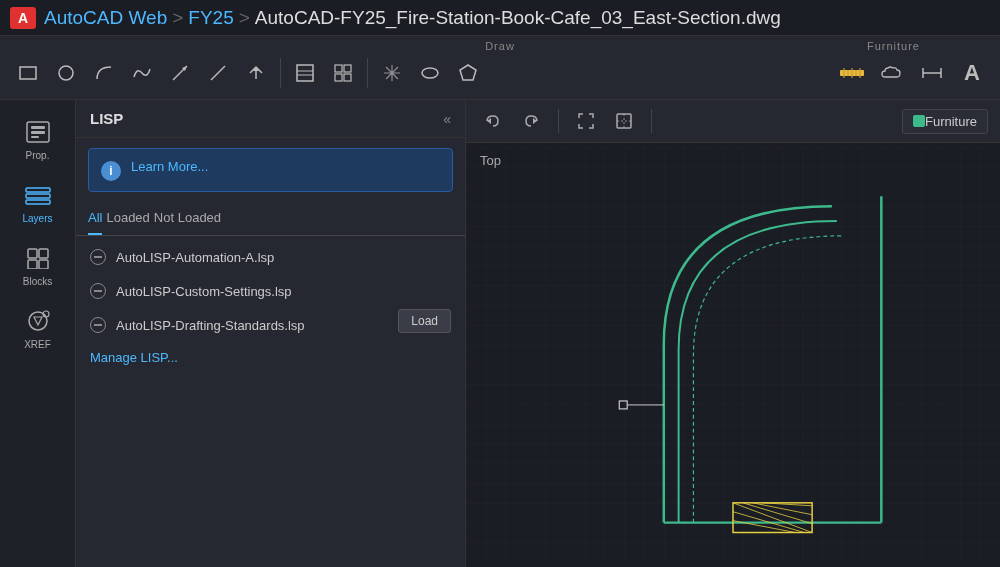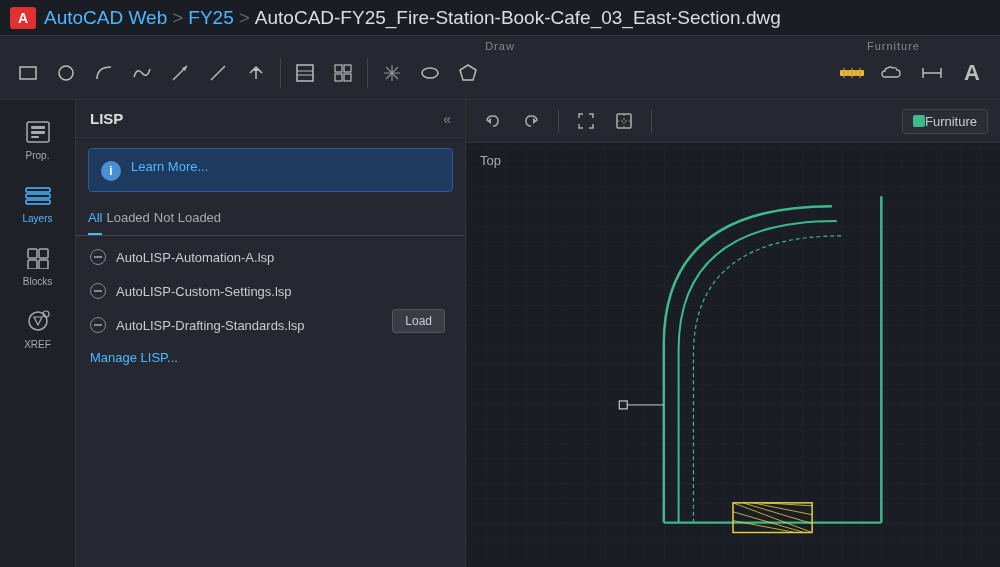--- a/index.html
+++ b/index.html
@@ -266,21 +266,21 @@
     }
     .file-item .minus-icon::after {
       content: '';
       width: 8px;
       height: 1.5px;
       background: #888;
       display: block;
     }
     .file-item .load-btn {
       position: absolute;
-      right: 20px;
+      right: 14px;
       background: #3a3d48;
       border: 1px solid #555;
       color: #ccc;
       padding: 4px 12px;
       border-radius: 3px;
       font-size: 12px;
       cursor: pointer;
     }
     .file-item .refresh-icon {
       position: absolute;

